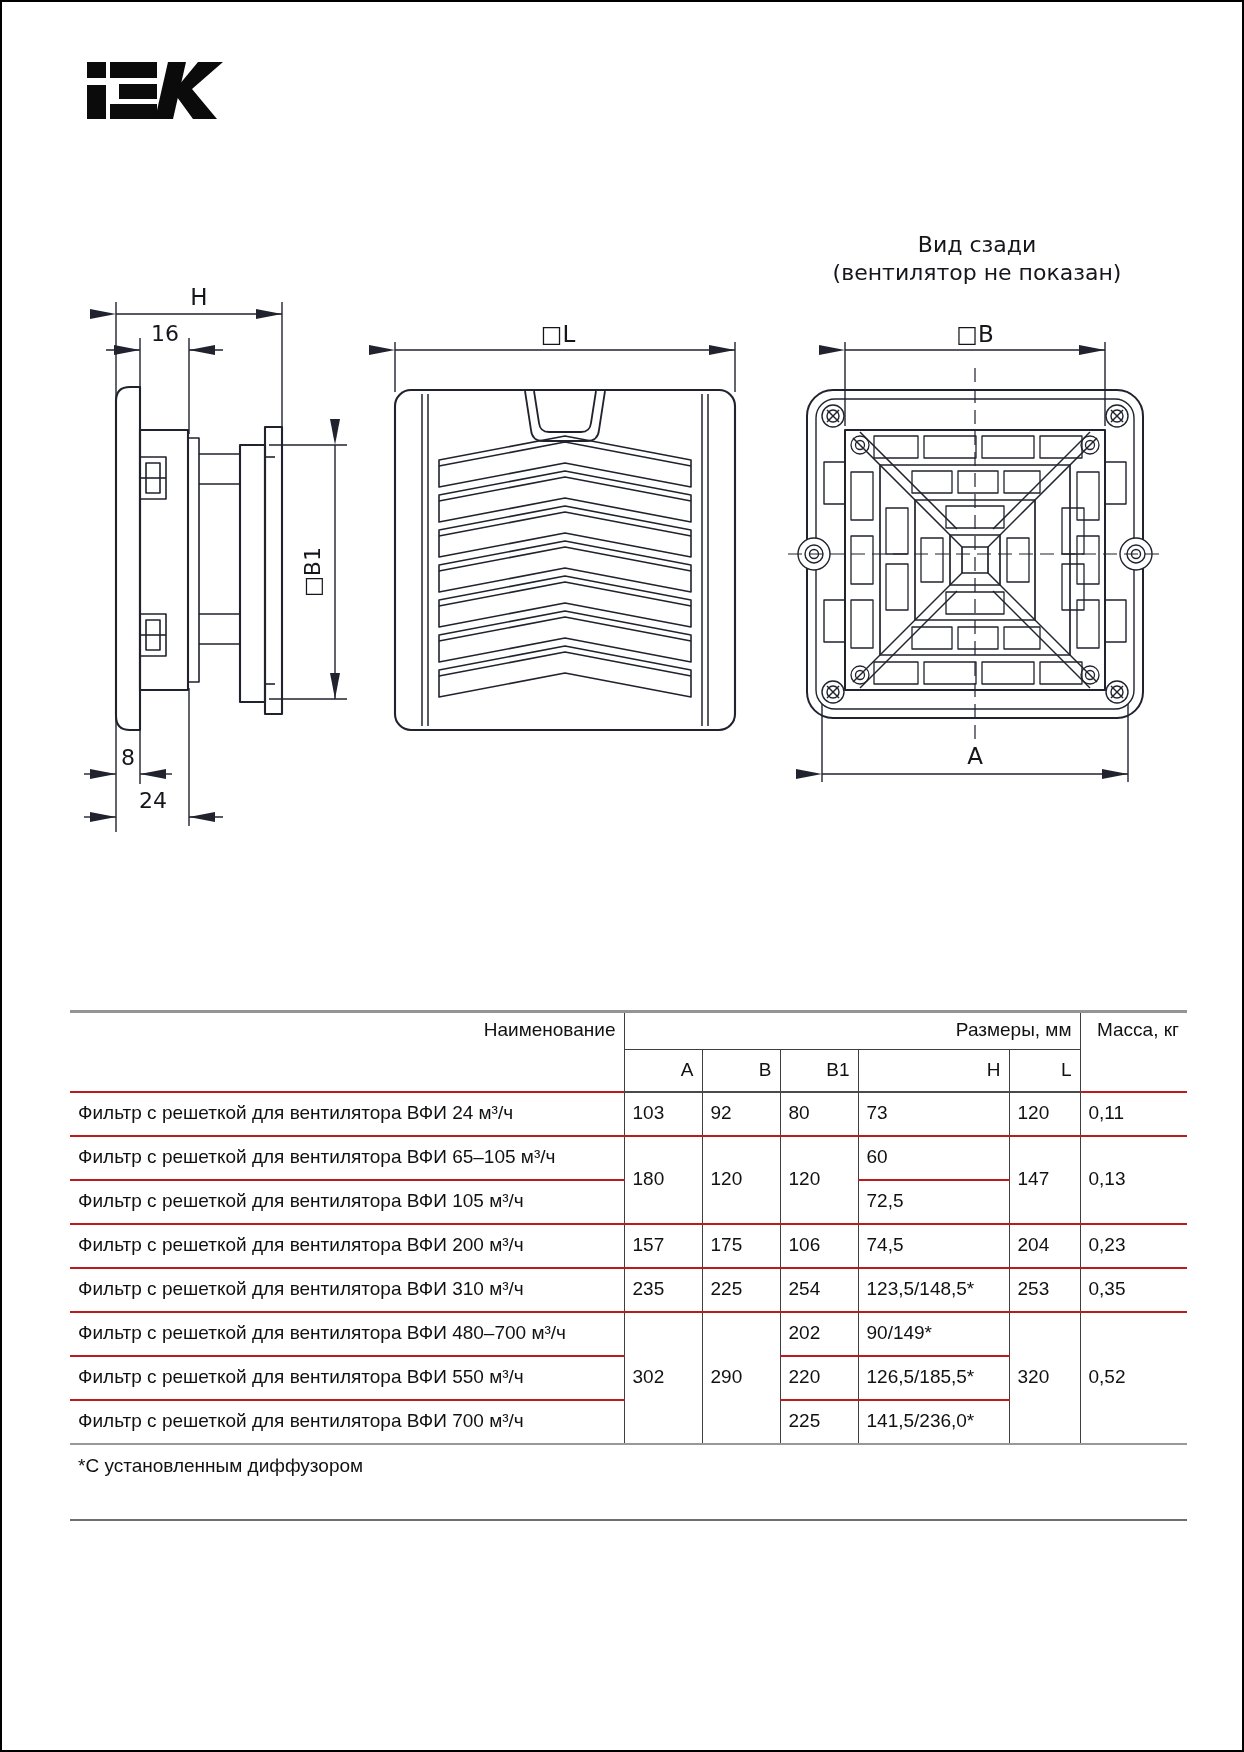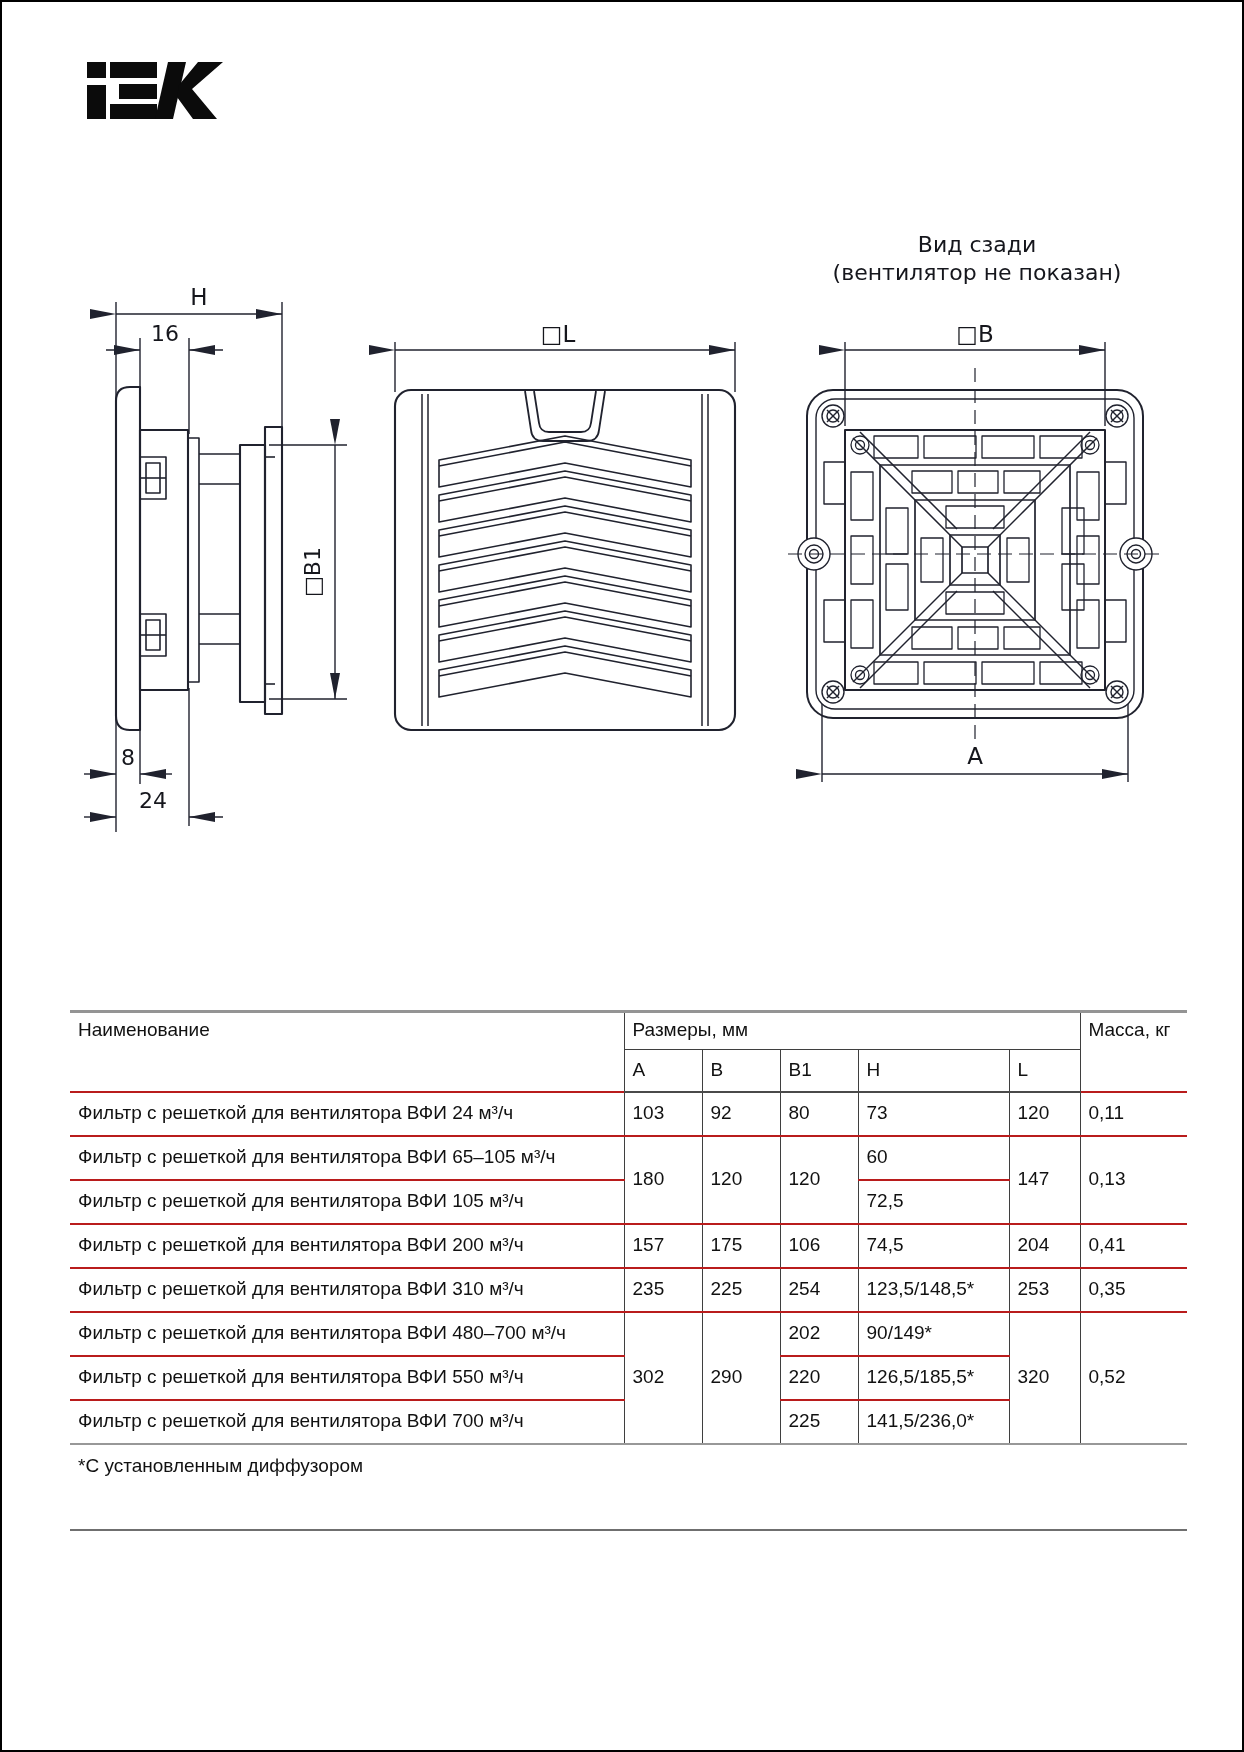--- a/index.html
+++ b/index.html
@@ -21,27 +21,27 @@
     border-top:3px solid #949494;
     border-bottom:2px solid #6f6f6f;
   }
   .spec-table th,.spec-table td{
     border:1px solid #3f3f3f;
     font-weight:normal;text-align:left;
     padding:2px 8px;line-height:1.18;
   }
   .spec-table th:first-child,.spec-table td:first-child{border-left:none;}
   .spec-table th:last-child,.spec-table td:last-child{border-right:none;}
-  .spec-table thead th{vertical-align:top;padding-top:6px;}
+  .spec-table thead th{vertical-align:top;padding-top:6px;text-align:right;}
   .spec-table thead tr.hrow1{height:38px;}
   .spec-table thead tr.hrow2{height:42px;}
   .spec-table thead tr.hrow2 th{vertical-align:middle;padding-top:2px;border-bottom:2px solid #4a4a4a;}
   .spec-table tbody tr{height:44px;}
   .spec-table tbody td{vertical-align:middle;border-top:2px solid #b91c1c;}
-  .spec-table tr.footnote-row{height:86px;}
+  .spec-table tr.footnote-row{height:76px;}
   .spec-table tr.footnote-row td{
     vertical-align:top;padding-top:10px;border-top:2px solid #989898;
     border-left:none;border-right:none;
   }
 </style>
 </head>
 <body>
 
 <div class="page">
 
@@ -331,21 +331,21 @@
           <td>Фильтр с решеткой для вентилятора ВФИ 105 м³/ч</td>
           <td>72,5</td>
         </tr>
         <tr>
           <td>Фильтр с решеткой для вентилятора ВФИ 200 м³/ч</td>
           <td>157</td>
           <td>175</td>
           <td>106</td>
           <td>74,5</td>
           <td>204</td>
-          <td>0,41</td>
+          <td>0,23</td>
         </tr>
         <tr>
           <td>Фильтр с решеткой для вентилятора ВФИ 310 м³/ч</td>
           <td>235</td>
           <td>225</td>
           <td>254</td>
           <td>123,5/148,5*</td>
           <td>253</td>
           <td>0,35</td>
         </tr>

